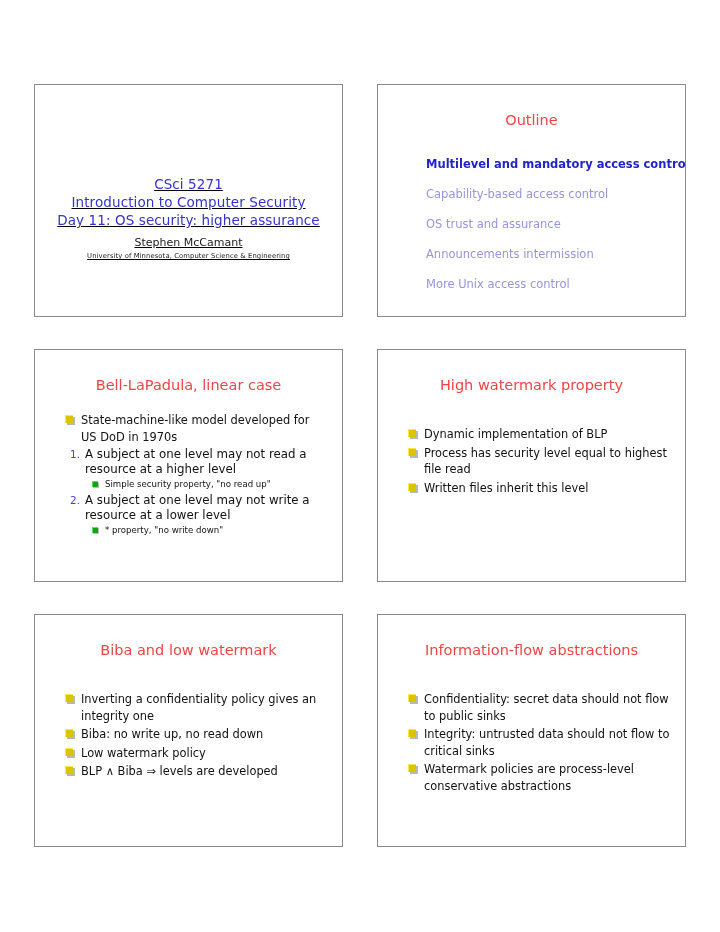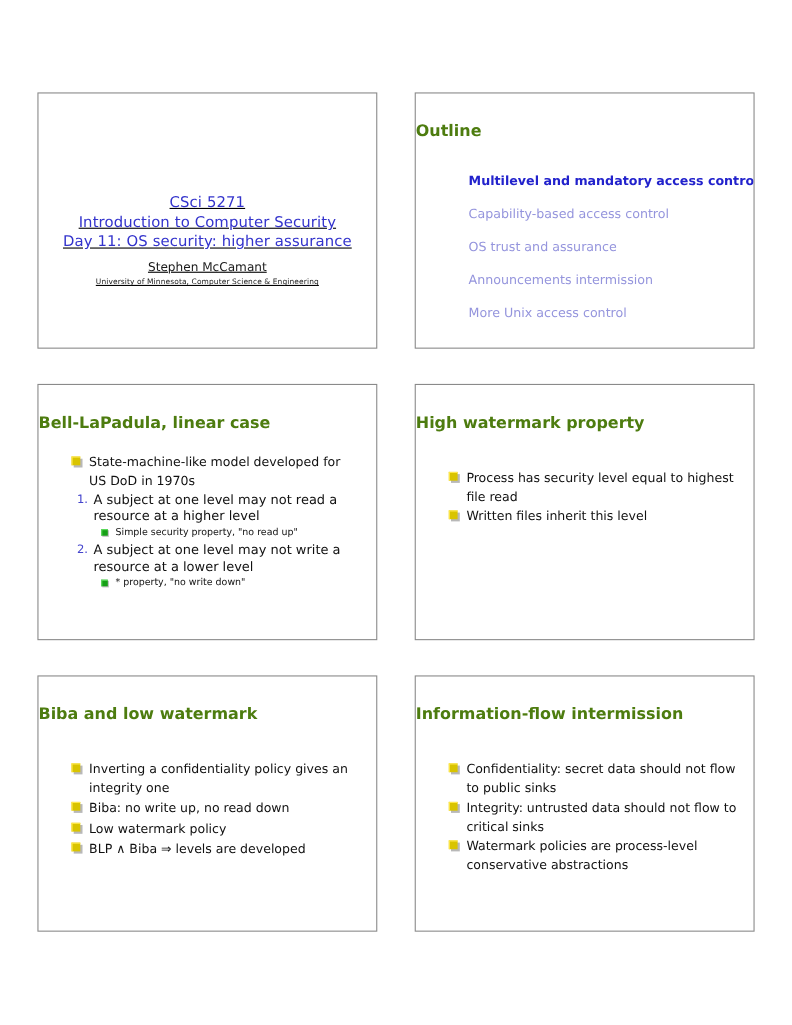--- a/index.html
+++ b/index.html
@@ -65,25 +65,24 @@
     font-size: 6.8px;
     line-height: 12px;
     letter-spacing: 0.1px;
   }
   
   .slide-title {
     position: absolute;
     left: 0;
     right: 0;
     top: 26px;
-    text-align: left;
-    color: #4d7c0f;
+    text-align: center;
+    color: #ef4444;
     font-size: 14.5px;
     line-height: 18px;
-    font-weight: bold;
   }
   .slide-body {
     position: absolute;
     left: 30px;
     right: 14px;
     top: 62px;
   }
   .outline-body {
     position: absolute;
     left: 48px;
@@ -221,20 +220,24 @@
       </div>
     </div>
 
     <div class="slide">
       <div class="slide-title">High watermark property</div>
       <div class="slide-body">
         <div class="spacer-top"></div>
         <ul class="blist">
           <li class="b1">
             <span class="bullet-gold"></span>
+            <span>Dynamic implementation of BLP</span>
+          </li>
+          <li class="b1">
+            <span class="bullet-gold"></span>
             <span>Process has security level equal to highest file read</span>
           </li>
           <li class="b1">
             <span class="bullet-gold"></span>
             <span>Written files inherit this level</span>
           </li>
         </ul>
       </div>
     </div>
 
@@ -257,21 +260,21 @@
           </li>
           <li class="b1">
             <span class="bullet-gold"></span>
             <span>BLP ∧ Biba ⇒ levels are developed</span>
           </li>
         </ul>
       </div>
     </div>
 
     <div class="slide">
-      <div class="slide-title">Information-flow intermission</div>
+      <div class="slide-title">Information-flow abstractions</div>
       <div class="slide-body">
         <div class="spacer-top"></div>
         <ul class="blist">
           <li class="b1">
             <span class="bullet-gold"></span>
             <span>Confidentiality: secret data should not flow to public sinks</span>
           </li>
           <li class="b1">
             <span class="bullet-gold"></span>
             <span>Integrity: untrusted data should not flow to critical sinks</span>

